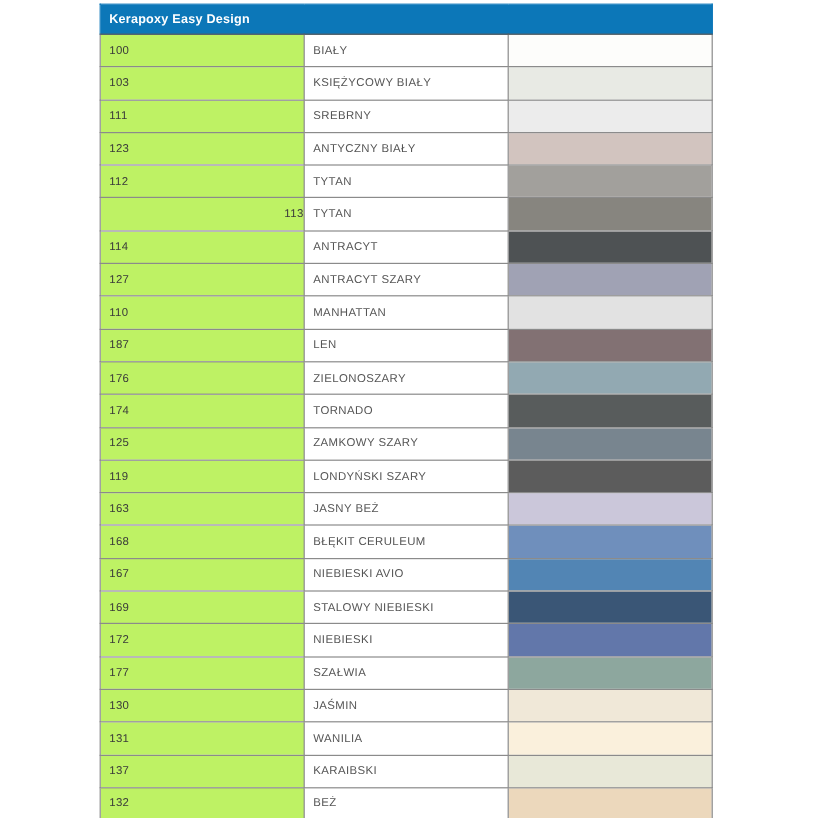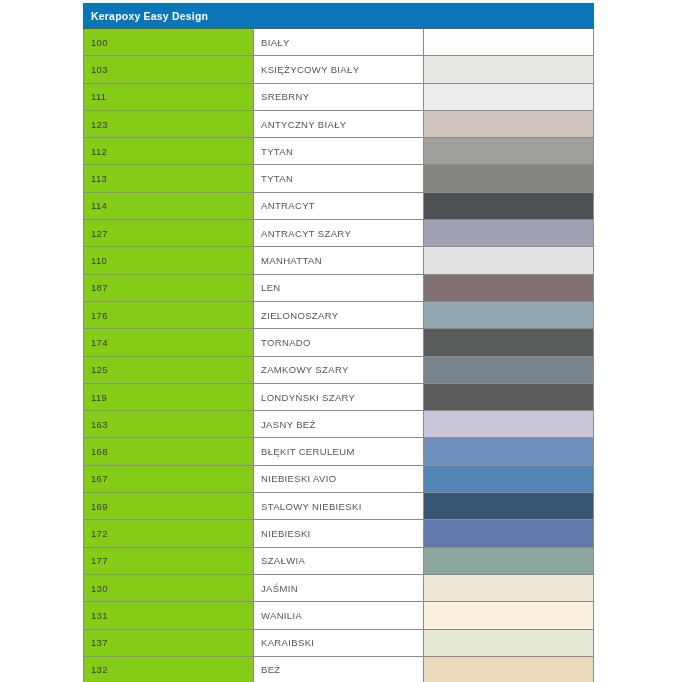--- a/index.html
+++ b/index.html
@@ -47,21 +47,21 @@
     border-bottom: 1px solid #5a5a5a !important;
   }
 
   .row-code {
     width: 41px;
     height: 26.3px;
     font-size: 9.5px;
     color: #3a3a3a;
     letter-spacing: 0.3px;
     padding-left: 7px !important;
-    background: #84cc16;
+    background: #bef264;
     white-space: nowrap;
     overflow: hidden;
   }
 
   .row-name {
     width: 107px;
     height: 26.3px;
     font-size: 9.5px;
     color: #555555;
     letter-spacing: 0.35px;
@@ -122,21 +122,21 @@
           </td>
         </tr>
         <tr>
           <td class="row-code" style="border-color: rgb(139, 139, 139);">112</td>
           <td class="row-name" style="border-color: rgb(139, 139, 139);">TYTAN</td>
           <td class="row-swatch" style="border-color: rgb(139, 139, 139);">
             <span class="swatch-fill" style="background-color: rgb(162, 160, 156);"></span>
           </td>
         </tr>
         <tr>
-          <td class="row-code" style="border-color: rgb(139, 139, 139);">113</td>
+          <td class="row-code" style="border-color: rgb(139, 139, 139); text-align: right;">113</td>
           <td class="row-name" style="border-color: rgb(139, 139, 139);">TYTAN</td>
           <td class="row-swatch" style="border-color: rgb(139, 139, 139);">
             <span class="swatch-fill" style="background-color: rgb(135, 133, 127);"></span>
           </td>
         </tr>
         <tr>
           <td class="row-code" style="border-color: rgb(139, 139, 139);">114</td>
           <td class="row-name" style="border-color: rgb(139, 139, 139);">ANTRACYT</td>
           <td class="row-swatch" style="border-color: rgb(139, 139, 139);">
             <span class="swatch-fill" style="background-color: rgb(78, 82, 84);"></span>

